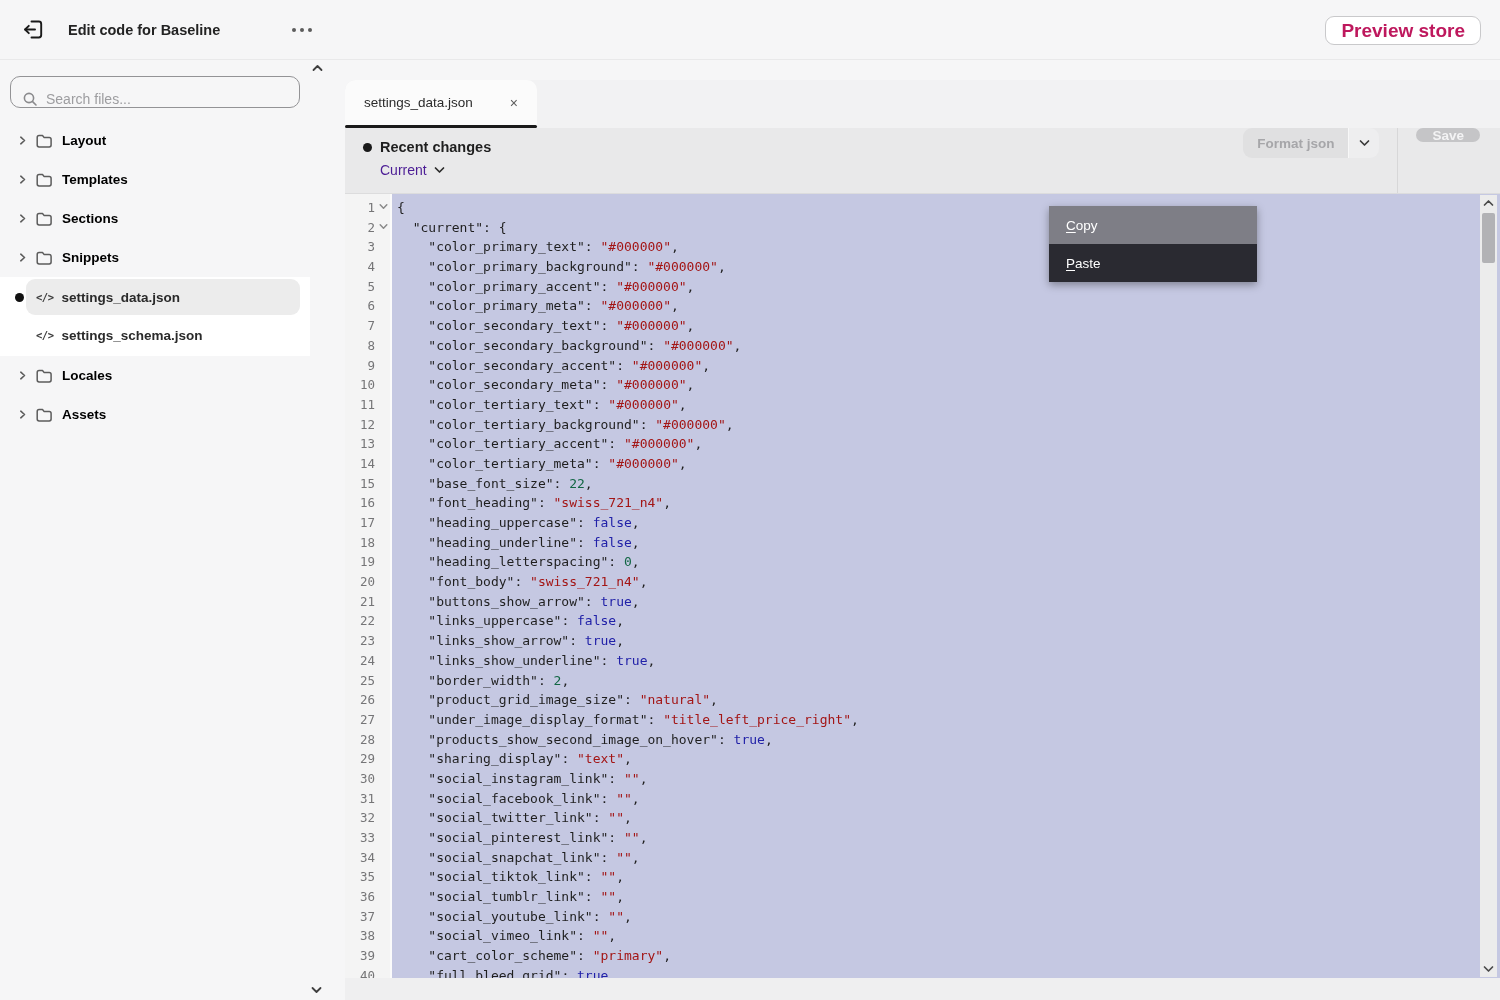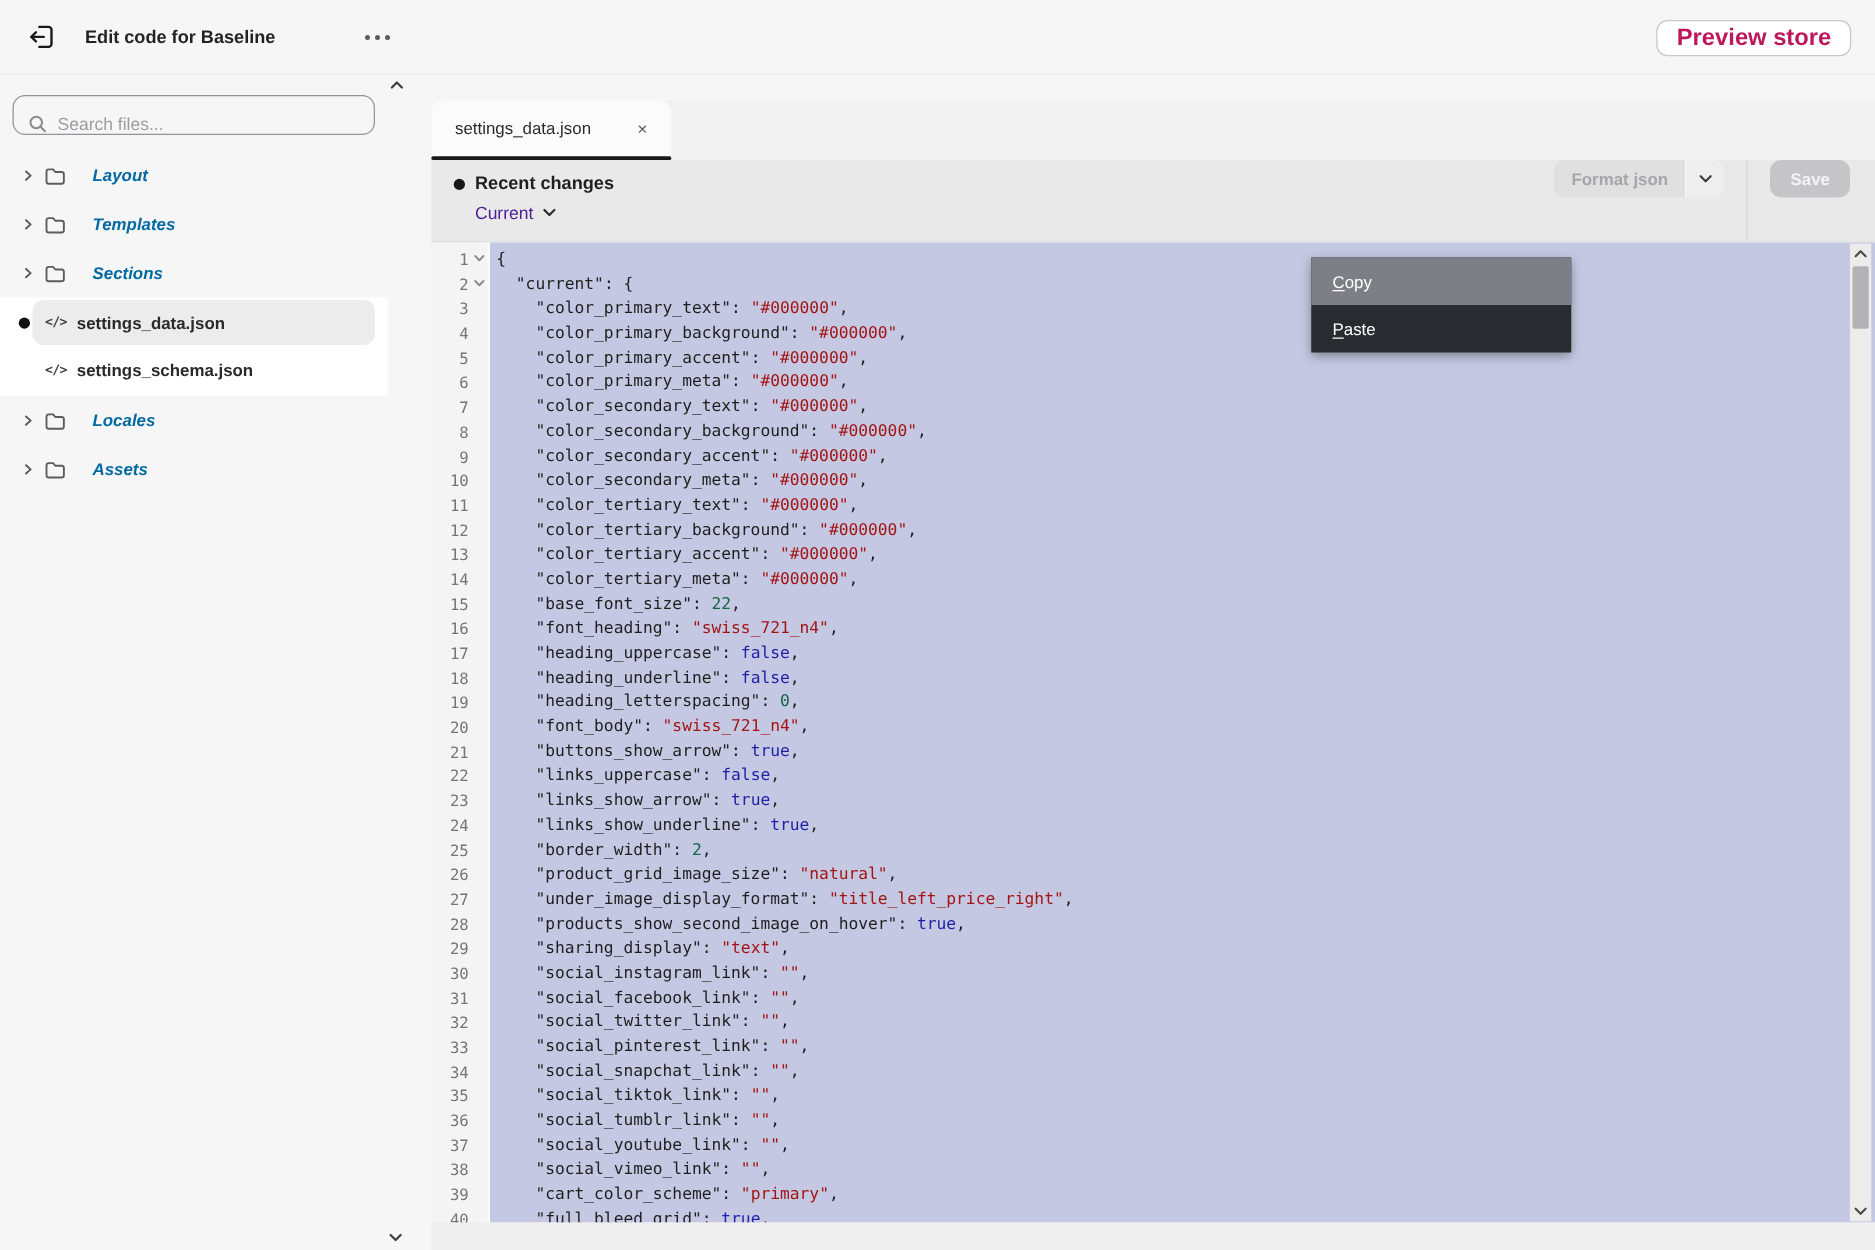--- a/index.html
+++ b/index.html
@@ -23,21 +23,21 @@
   .search-box { position:absolute; left:10px; top:16px; width:290px; height:32px;
     border:1px solid #939396; border-radius:10px; display:flex; align-items:flex-end; padding:0 11px; }
   .search-box input { border:none; outline:none; background:transparent; margin-left:8px;
     font-size:14px; color:#333; width:230px; font-family:"Liberation Sans",sans-serif; }
   .search-box input::placeholder { color:#9d9da0; }
   .tree { position:absolute; left:0; top:61px; width:310px; }
   .tree-row { height:39px; display:flex; align-items:center; cursor:pointer; position:relative; }
   .tree-row .chev { width:12px; margin-left:17px; display:flex; }
   .tree-row .chev.open svg { transform:rotate(90deg); }
   .tree-row .ficon { margin-left:6px; display:flex; }
-  .tree-row .flabel { margin-left:21px; font-size:13.5px; font-weight:600; color:#0369a1;font-style:italic; }
+  .tree-row .flabel { margin-left:9px; font-size:13.5px; font-weight:600; color:#000000; }
   .children-wrap { background:#ffffff; padding:1px 0 2px 0; }
   .file-row { height:38px; position:relative; display:flex; align-items:center; cursor:pointer; }
   .file-row .hl { position:absolute; left:26px; right:10px; top:1px; bottom:1px; border-radius:9px; background:transparent; }
   .file-row.selected .hl { background:#ececec; }
   .file-row .dot { position:absolute; left:15px; width:9px; height:9px; border-radius:50%; background:#111; display:none; }
   .file-row.modified .dot { display:block; }
   .file-row .codeicon { position:relative; margin-left:36px; font-family:"DejaVu Sans Mono",monospace;
     font-size:10.5px; font-weight:700; color:#3d3d3d; letter-spacing:-0.5px; }
   .file-row .flabel2 { position:relative; margin-left:8px; font-size:13.5px; font-weight:600; color:#2a2a2a; }
   .sb-scroll { position:absolute; display:flex; cursor:pointer; }
@@ -60,21 +60,21 @@
   .tb-status .stxt { font-size:14.5px; font-weight:700; color:#1f1f1f; }
   .tb-version { margin:7px 0 0 17px; display:flex; align-items:center; gap:7px; cursor:pointer; }
   .tb-version .vtxt { font-size:14px; color:#4c1d95; }
   .tb-right { position:absolute; right:0; top:0; height:65px; display:flex; align-items:flex-start; }
   .format-group { display:flex; height:30px; border-radius:9px; overflow:hidden; }
   .format-main { background:#e0e0e1; color:#a6a6a9; font-size:13.5px; font-weight:700;
     display:flex; align-items:center; padding:0 14px; }
   .format-arrow { width:31px; background:#eeeeef; border-left:1px solid #f8f8f8;
     display:flex; align-items:center; justify-content:center; cursor:pointer; }
   .tb-divider { width:1px; height:65px; background:#d7d7d8; margin:0 18px; }
-  .save-btn { height:30px; margin-right:20px; padding:0 16px; border-radius:9px;
+  .save-btn { height:14px; margin-right:20px; padding:0 16px; border-radius:9px;
     background:#c5c5c7; color:#f3f3f4; font-size:13.5px; font-weight:700;
     display:flex; align-items:center; border:none; }
   
   .editor { height:785px; flex:none; position:relative; display:flex;
     border-top:1px solid #dcdcdd; overflow:hidden;
     font-family:"DejaVu Sans Mono", monospace; font-size:13px; line-height:19.7px; }
   .gutter { width:47px; flex:none; background:#f4f4f4; border-right:2px solid #fbfbfb;
     padding-top:4px; color:#757577; font-size:12.5px; text-align:right; }
   .gutter .gline { height:19.7px; position:relative; padding-right:15px; }
   .gutter .fold { position:absolute; right:1px; top:3px; cursor:pointer; }
@@ -163,20 +163,33 @@
           <svg width="11" height="11" viewBox="0 0 11 11" fill="none" stroke="#5c5c5c" stroke-width="1.6" stroke-linecap="round" stroke-linejoin="round">
             <path d="M3.8 2.2 7.5 5.5 3.8 8.8"></path>
           </svg>
         </span>
         <span class="ficon">
           <svg width="18" height="18" viewBox="0 0 18 18" fill="none" stroke="#5c5c5c" stroke-width="1.5" stroke-linejoin="round">
             <path d="M2.2 5.4a1.9 1.9 0 0 1 1.9-1.9h3.4l1.7 2.1h5a1.9 1.9 0 0 1 1.9 1.9v5.6a1.9 1.9 0 0 1-1.9 1.9H4.1a1.9 1.9 0 0 1-1.9-1.9z"></path>
           </svg>
         </span>
         <span class="flabel">Sections</span>
+      </div>
+      <div class="tree-row">
+        <span class="chev">
+          <svg width="11" height="11" viewBox="0 0 11 11" fill="none" stroke="#5c5c5c" stroke-width="1.6" stroke-linecap="round" stroke-linejoin="round">
+            <path d="M3.8 2.2 7.5 5.5 3.8 8.8"></path>
+          </svg>
+        </span>
+        <span class="ficon">
+          <svg width="18" height="18" viewBox="0 0 18 18" fill="none" stroke="#5c5c5c" stroke-width="1.5" stroke-linejoin="round">
+            <path d="M2.2 5.4a1.9 1.9 0 0 1 1.9-1.9h3.4l1.7 2.1h5a1.9 1.9 0 0 1 1.9 1.9v5.6a1.9 1.9 0 0 1-1.9 1.9H4.1a1.9 1.9 0 0 1-1.9-1.9z"></path>
+          </svg>
+        </span>
+        <span class="flabel">Snippets</span>
       </div>
       <div class="children-wrap">
         <div class="file-row selected modified">
           <span class="hl"></span>
           <span class="dot"></span>
           <span class="codeicon">&lt;/&gt;</span>
           <span class="flabel2">settings_data.json</span>
         </div>
         <div class="file-row">
           <span class="hl"></span>

